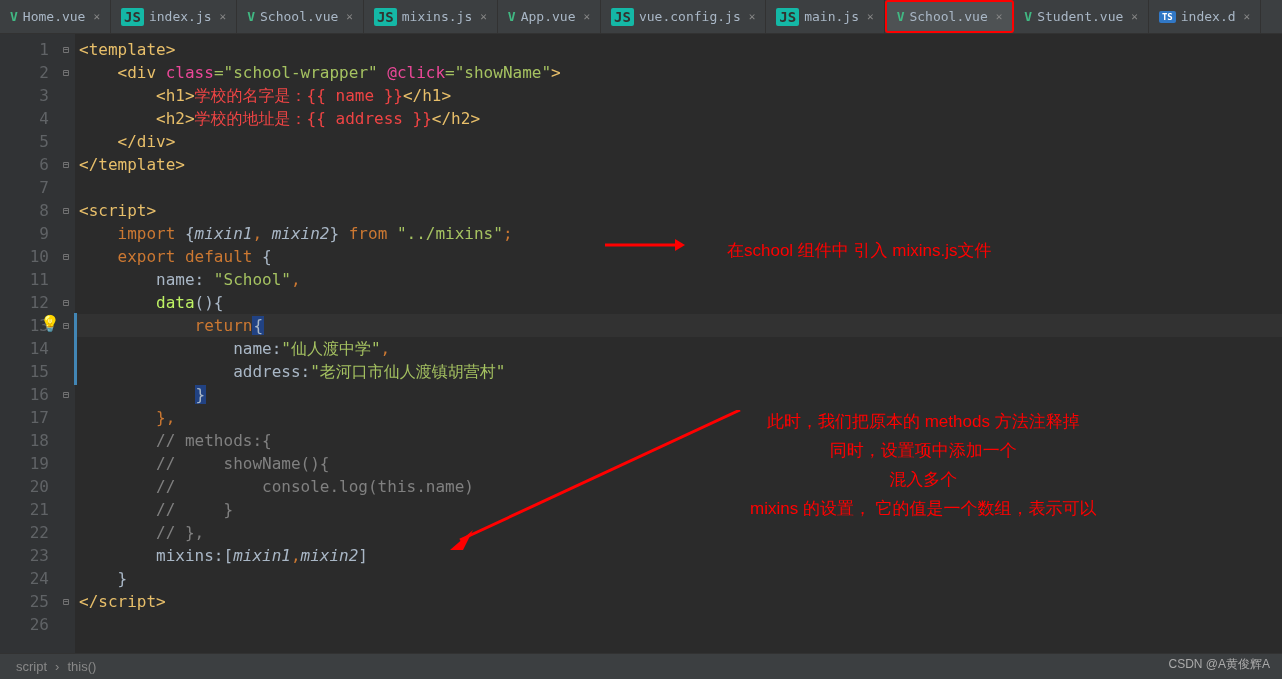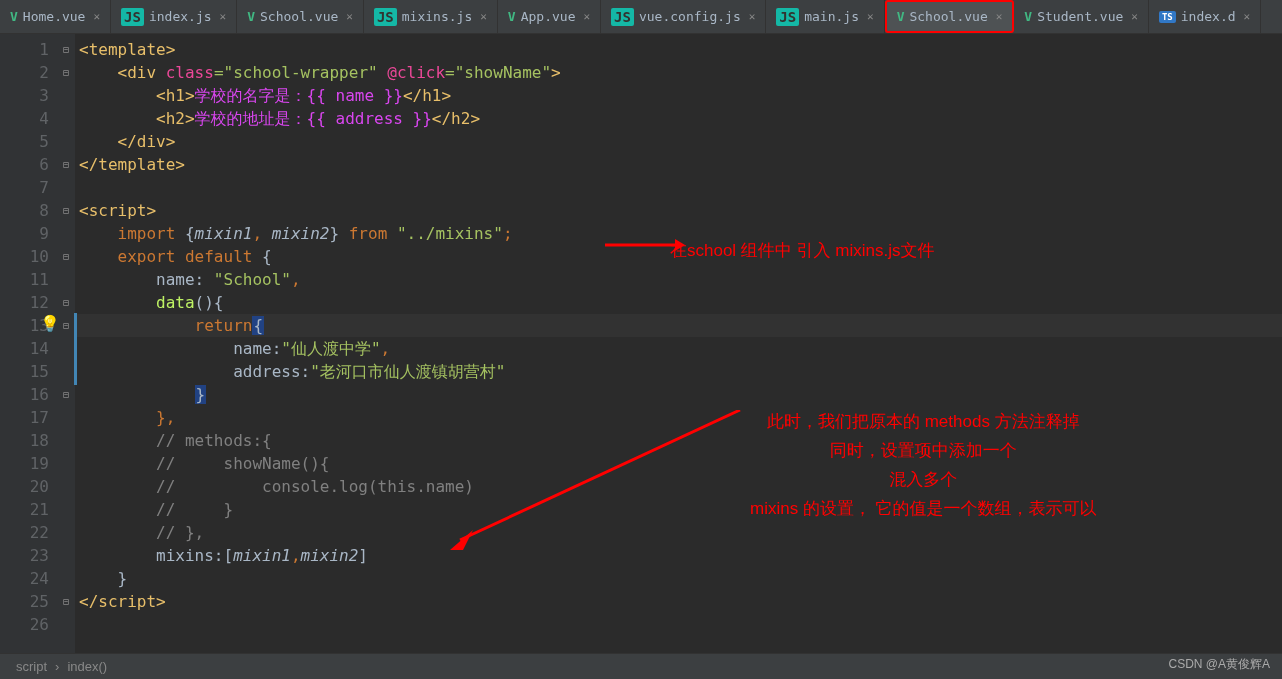--- a/index.html
+++ b/index.html
@@ -101,21 +101,21 @@
       color: #ffc66d;
       z-index: 5;
     }
     .c-tag { color: #e8bf6a; }
     .c-attr { color: #ec4899; }
     .c-string { color: #a5c261; }
     .c-keyword { color: #cc7832; }
     .c-comment { color: #808080; }
     .c-method { color: #bef264; }
     .c-italic { font-style: italic; }
-    .c-text { color: #d946ef; text-align: right; }
+    .c-text { color: #ef4444; text-align: right; }
     .cursor-block { background: #214283; padding: 0 1px; }
     .breadcrumb {
       height: 26px;
       background: #3c3f41;
       border-top: 1px solid #323232;
       display: flex;
       align-items: center;
       padding: 0 16px;
       font-size: 13px;
       color: #888;
@@ -294,28 +294,28 @@
     <div class="code-line"><span class="c-tag">&lt;/</span><span class="c-tag">script</span><span class="c-tag">&gt;</span></div>
     <div class="code-line"></div>
   </div>
 </div>
 
 <div class="left-bar"></div>
 
 <div class="breadcrumb">
   <span>script</span>
   <span>›</span>
-  <span>index()</span>
+  <span>this()</span>
 </div>
 
 <svg class="arrow" style="left:605px;top:235px;" width="80" height="20">
   <line x1="0" y1="10" x2="70" y2="10" stroke="#ff0000" stroke-width="3"></line>
   <polygon points="70,4 80,10 70,16" fill="#ff0000"></polygon>
 </svg>
-<div class="annotation" style="left:670px;top:237px;">在school 组件中 引入 mixins.js文件</div>
+<div class="annotation" style="left:727px;top:237px;">在school 组件中 引入 mixins.js文件</div>
 
 <svg class="arrow" style="left:445px;top:410px;" width="300" height="150">
   <line x1="295" y1="0" x2="15" y2="130" stroke="#ff0000" stroke-width="3"></line>
   <polygon points="5,140 28,120 18,140" fill="#ff0000"></polygon>
 </svg>
 <div class="annotation" style="left:750px;top:408px;text-align:center;">
   <div>此时，我们把原本的 methods 方法注释掉</div>
   <div>同时，设置项中添加一个</div>
   <div>混入多个</div>
   <div>mixins 的设置， 它的值是一个数组，表示可以</div>

